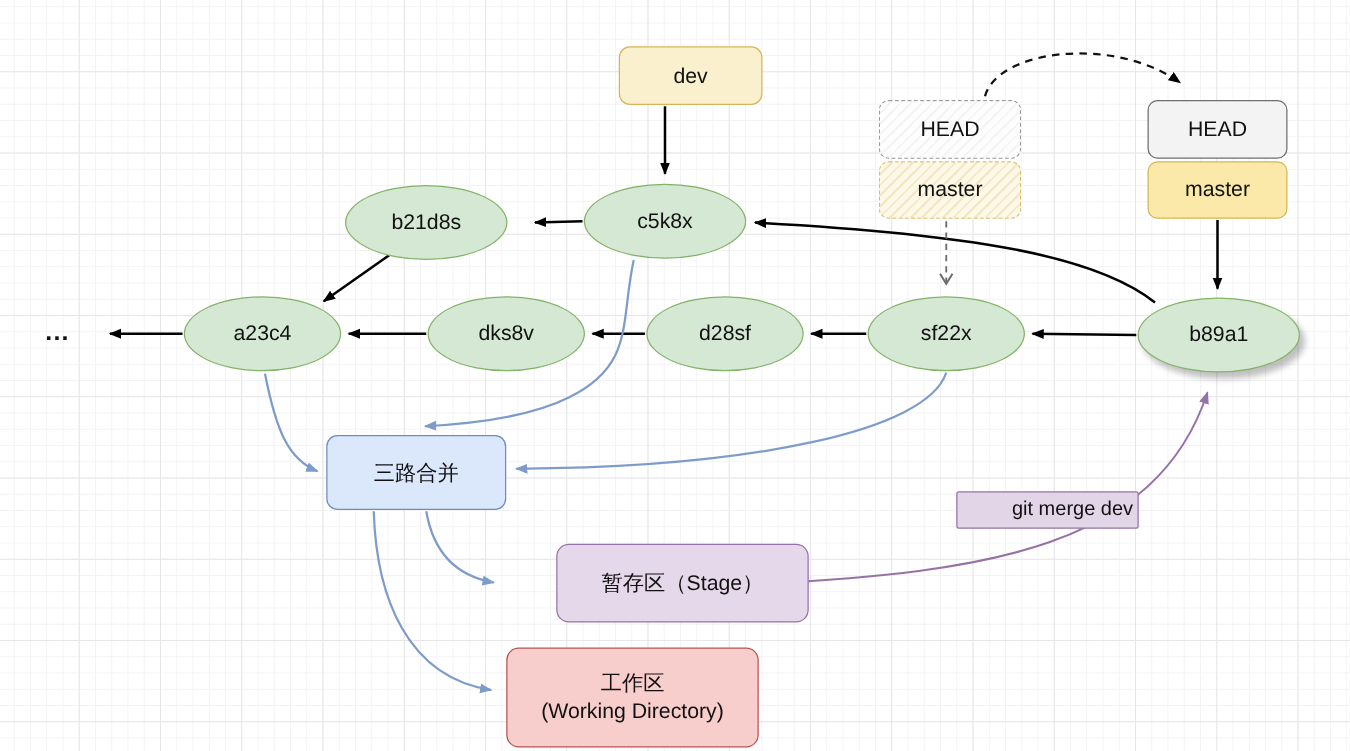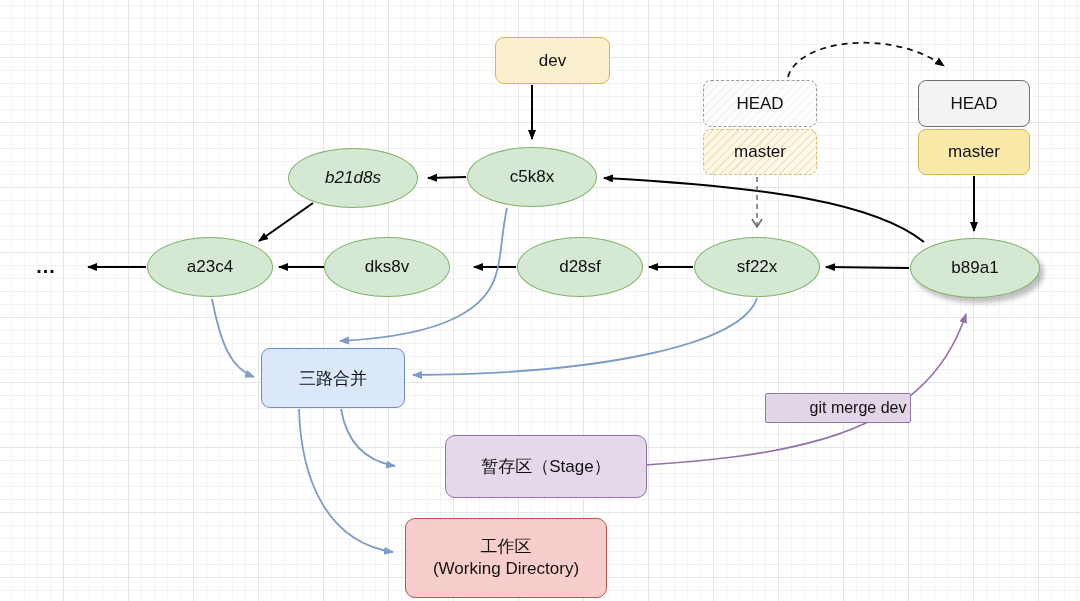--- a/index.html
+++ b/index.html
@@ -17,23 +17,23 @@
   }
   #edges{position:absolute;left:0;top:0;width:1080px;height:601px;}
   .node{
     position:absolute;display:flex;align-items:center;justify-content:center;
     box-sizing:border-box;font-size:17px;color:#111;text-align:center;
   }
   .ellipse{background:#D5E8D4;border:1.5px solid #82B366;border-radius:50%;}
   .rounded{border-radius:9px;margin-left:20px;}
   #n-dev{left:475px;top:37px;width:115px;height:47px;background:#FBF0CD;border:1.6px solid #D6B656;}
   #n-c5k8x{left:467px;top:147px;width:130px;height:60px;}
-  #n-b21d8s{left:288px;top:148px;width:130px;height:60px;font-style:italic;}
+  #n-b21d8s{left:276px;top:148px;width:130px;height:60px;}
   #n-a23c4{left:147px;top:237px;width:126px;height:60px;}
-  #n-dks8v{left:324px;top:237px;width:126px;height:60px;}
+  #n-dks8v{left:342px;top:237px;width:126px;height:60px;}
   #n-d28sf{left:517px;top:237px;width:126px;height:60px;}
   #n-sf22x{left:694px;top:237px;width:126px;height:60px;align-items:center;}
   #n-b89a1{left:910px;top:238px;width:130px;height:60px;box-shadow:4px 5px 5px rgba(0,0,0,0.25);}
   #n-head-ghost{left:703px;top:80px;width:114px;height:47px;border:1.6px dashed #9a9a9a;border-radius:8px;
     background:repeating-linear-gradient(135deg, rgba(160,160,160,0.10) 0 1.5px, rgba(255,255,255,0) 1.5px 6px),#fdfdfd;}
   #n-master-ghost{left:703px;top:129px;width:114px;height:46px;border:1.6px dashed #d9bd6f;border-radius:8px;
     background:repeating-linear-gradient(135deg, rgba(214,182,86,0.28) 0 1.5px, rgba(255,255,255,0) 1.5px 6px),#fdf8e8;}
   #n-head{left:918px;top:80px;width:112px;height:47px;background:#F3F3F3;border:1.6px solid #6e6e6e;border-radius:8px;}
   #n-master{left:918px;top:129px;width:112px;height:46px;background:#FBE9A9;border:1.6px solid #D6B656;border-radius:8px;}
   #n-merge{left:261px;top:348px;width:144px;height:60px;background:#DBE8FC;border:1.6px solid #6C8EBF;border-radius:9px;align-items:center;}

